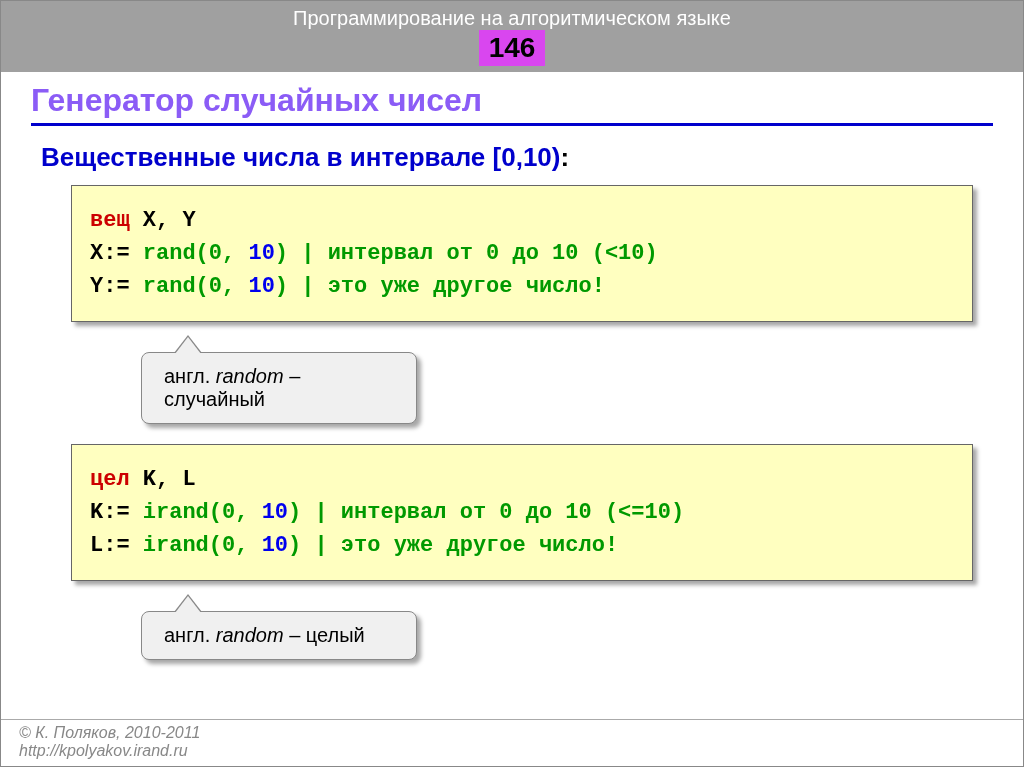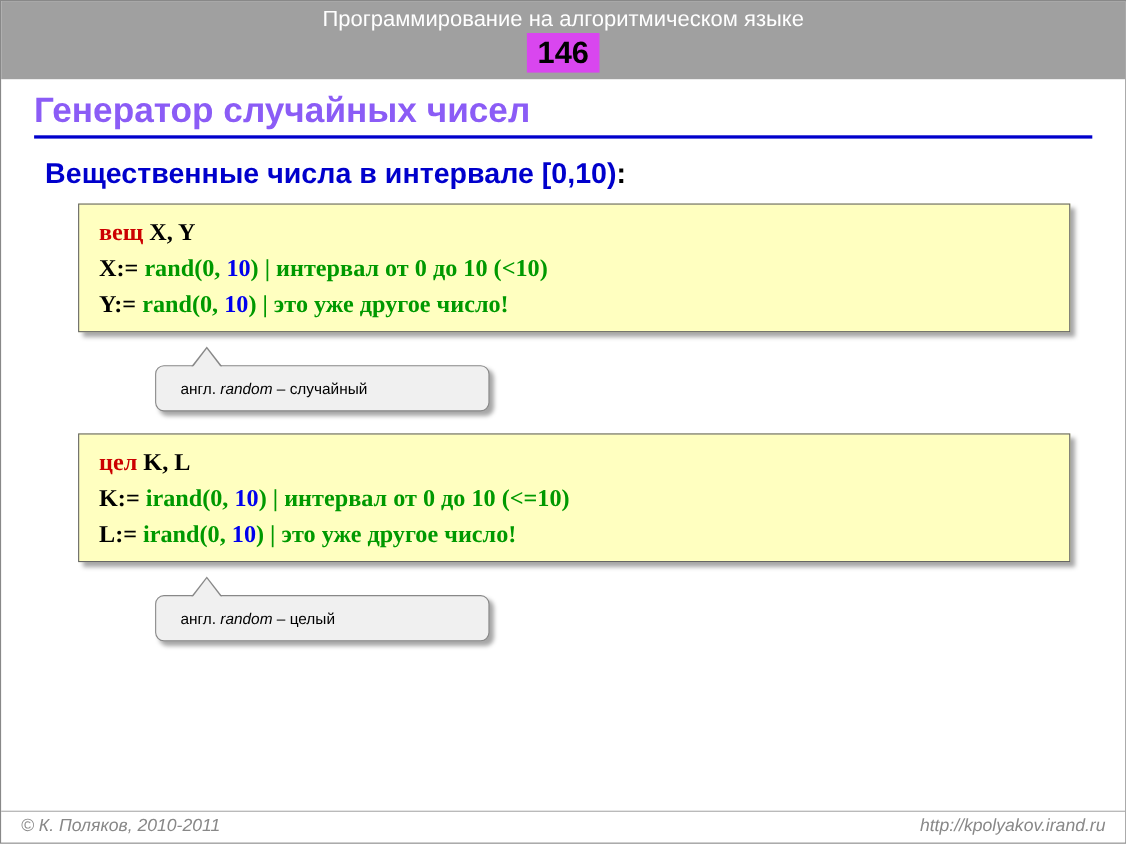--- a/index.html
+++ b/index.html
@@ -42,43 +42,43 @@
   .section-heading {
     font-size: 26px;
     font-weight: bold;
     color: #0000cc;
     margin: 12px 0 12px 10px;
   }
   .section-heading .colon { color: #000; }
   .code-block {
     background: #ffffc0;
     border: 1px solid #666;
-    padding: 8px 18px;
+    padding: 18px 18px;
     margin: 0 20px 0 40px;
-    font-family: Liberation Serif, serif;
+    font-family: Liberation Mono, monospace;
     font-size: 22px;
     font-weight: bold;
     line-height: 1.5;
     white-space: pre;
     box-shadow: 4px 4px 4px rgba(0,0,0,0.35);
     position: relative;
   }
   .kw-type { color: #cc0000; }
   .kw-num  { color: #0000ee; }
   .kw-comment { color: #009900; }
   .callout {
     position: relative;
     background: #f0f0f0;
     border: 1px solid #888;
     border-radius: 8px;
     padding: 12px 22px;
     margin: 30px 0 20px 110px;
-    width: 304px;
+    width: 276px;
     font-family: Arial, sans-serif;
-    font-size: 14px;
+    font-size: 20px;
     font-style: italic;
     color: #000;
     box-shadow: 4px 4px 4px rgba(0,0,0,0.35);
   }
   .callout .noit { font-style: normal; }
   .callout::before {
     content: "";
     position: absolute;
     top: -18px;
     left: 32px;
@@ -100,20 +100,21 @@
     bottom: 0;
     left: 0;
     right: 0;
     border-top: 1px solid #aaa;
     padding: 4px 18px 6px 18px;
     display: flex;
     justify-content: space-between;
     font-size: 16px;
     font-style: italic;
     color: #888;
+    flex-direction: column;
   }
 </style>
 </head>
 <body>
 
 <div class="header-bar">
   <span>Программирование на алгоритмическом языке</span>
   <span class="page-number">146</span>
 </div>
 

